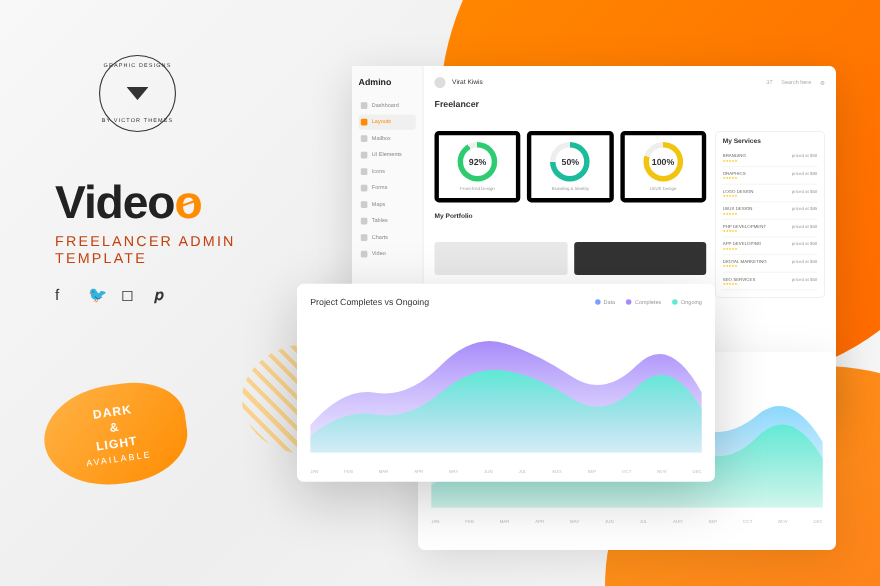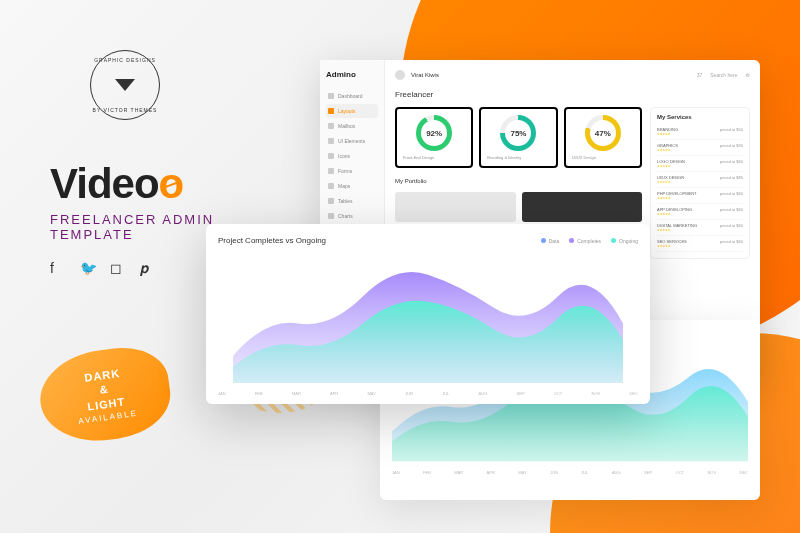--- a/index.html
+++ b/index.html
@@ -10,60 +10,60 @@
 .stripes{position:absolute;bottom:120px;left:220px;width:120px;height:100px;background:repeating-linear-gradient(45deg,#ffc966,#ffc966 4px,transparent 4px,transparent 10px);border-radius:50%;opacity:0.7}
 .badge-circle{position:absolute;top:50px;left:90px;width:70px;height:70px;border:1px solid #333;border-radius:50%;display:flex;align-items:center;justify-content:center}
 .badge-text{font-size:5px;color:#333;letter-spacing:1px;position:absolute;width:100%;text-align:center}
 .badge-top{top:6px}
 .badge-bottom{bottom:6px}
 .badge-logo{width:20px;height:12px;background:#333;clip-path:polygon(0 0,100% 0,50% 100%)}
 .left-panel{position:absolute;left:50px;top:160px;z-index:5}
 .brand{font-size:42px;font-weight:600;color:#222;letter-spacing:-1px}
 .brand-o{color:#ff8c00;position:relative;display:inline-block}
 .brand-o::after{content:'';position:absolute;top:50%;left:10%;width:80%;height:2px;background:#ff8c00;transform:rotate(-20deg)}
-.subtitle{font-size:13px;color:#701a75;letter-spacing:2px;margin-top:4px;font-weight:500}
+.subtitle{font-size:13px;color:#c2410c;letter-spacing:2px;margin-top:4px;font-weight:500}
 .socials{margin-top:18px;display:flex;gap:16px}
 .social{width:14px;height:14px;color:#333;font-size:14px}
 .brush{position:absolute;left:40px;top:350px;width:130px;height:90px;background:linear-gradient(135deg,#ffb347,#ff8c00);border-radius:50% 40% 45% 50%;display:flex;flex-direction:column;align-items:center;justify-content:center;transform:rotate(-8deg)}
 .brush-text{color:#fff;font-size:11px;font-weight:700;letter-spacing:1px;line-height:1.3}
 .brush-sub{color:#fff;font-size:8px;letter-spacing:2px;margin-top:2px}
 .dashboard{position:absolute;right:40px;top:60px;width:440px;height:320px;background:#fff;border-radius:6px;box-shadow:0 10px 40px rgba(0,0,0,0.15);display:flex;font-size:6px;color:#666}
 .sidebar{width:65px;background:#fafafa;border-right:1px solid #eee;padding:10px 6px}
 .logo{font-size:8px;font-weight:700;color:#222;margin-bottom:10px}
 .nav-item{display:flex;align-items:center;gap:4px;padding:4px 2px;font-size:5px;color:#888;border-radius:3px;margin-bottom:1px}
 .nav-item.active{background:#f0f0f0;color:#ff8c00}
 .nav-icon{width:6px;height:6px;background:#ccc;border-radius:1px}
 .nav-item.active .nav-icon{background:#ff8c00}
 .main{flex:1;padding:10px;overflow:hidden}
 .header{display:flex;align-items:center;gap:6px;margin-bottom:10px}
 .avatar{width:10px;height:10px;background:#ddd;border-radius:50%}
 .header-name{font-size:6px;color:#333}
 .header-right{margin-left:auto;display:flex;gap:8px;font-size:5px;color:#aaa}
-.section-title{font-size:8px;color:#333;font-weight:400;margin-bottom:8px}
+.section-title{font-size:8px;color:#333;font-weight:700;margin-bottom:20px}
 .cards-row{display:flex;gap:6px;margin-bottom:10px}
-.metric-card{flex:1;background:#fff;border:2px solid #000000;border-radius:4px;padding:6px;}
+.metric-card{flex:1;background:#fff;border:4px solid #000000;border-radius:4px;padding:6px;text-align:center}
 .donut{width:36px;height:36px;border-radius:50%;margin:0 auto 4px;position:relative;display:flex;align-items:center;justify-content:center}
 .donut-val{font-size:8px;font-weight:600;color:#333}
 .donut1{background:conic-gradient(#2ecc71 0 92%,#eee 92% 100%)}
 .donut2{background:conic-gradient(#1abc9c 0 75%,#eee 75% 100%)}
 .donut3{background:conic-gradient(#ff8c00 0 52%,#eee 52% 100%)}
 .donut4{background:conic-gradient(#f1c40f 0 80%,#eee 80% 100%)}
 .donut::before{content:'';position:absolute;inset:5px;background:#fff;border-radius:50%}
 .donut-val{position:relative;z-index:1}
 .metric-label{font-size:4px;color:#999}
 .services-card{width:100px;background:#fff;border:1px solid #f0f0f0;border-radius:4px;padding:6px}
 .services-title{font-size:6px;font-weight:600;color:#333;margin-bottom:4px}
 .service-row{display:flex;justify-content:space-between;padding:3px 0;border-bottom:1px solid #f5f5f5;font-size:4px}
 .service-name{color:#666}
 .service-price{color:#999}
 .stars{color:#ffc107;font-size:3px}
 .portfolio-row{display:flex;gap:6px;margin-top:6px}
 .portfolio-card{flex:1}
 .portfolio-img{width:100%;height:30px;background:#e8e8e8;border-radius:3px}
-.chart-panel{position:absolute;right:150px;top:224px;width:444px;height:180px;background:#fff;border-radius:6px;box-shadow:0 15px 50px rgba(0,0,0,0.2);padding:12px;z-index:10}
+.chart-panel{position:absolute;right:150px;top:258px;width:380px;height:180px;background:#fff;border-radius:6px;box-shadow:0 15px 50px rgba(0,0,0,0.2);padding:12px;z-index:10}
 .chart-title{font-size:8px;color:#333;margin-bottom:8px;display:flex;justify-content:space-between}
 .chart-legend{display:flex;gap:10px;font-size:5px;color:#999}
 .legend-item{display:flex;align-items:center;gap:3px}
 .legend-dot{width:5px;height:5px;border-radius:50%}
 .chart-svg{width:100%;height:130px}
 .chart-back{position:absolute;right:40px;top:320px;width:380px;height:180px;background:#fff;border-radius:6px;box-shadow:0 10px 40px rgba(0,0,0,0.1);padding:12px;z-index:8}
 .axis-labels{display:flex;justify-content:space-between;font-size:4px;color:#bbb;margin-top:4px}
 </style>
 </head>
 <body>
@@ -161,27 +161,27 @@
       <div style="flex:1">
         <div class="cards-row" id="metrics">
             <div class="metric-card">
               <div class="donut donut1">
                 <span class="donut-val">92%</span>
               </div>
               <div class="metric-label">Front-End Design</div>
             </div>
             <div class="metric-card">
               <div class="donut donut2">
-                <span class="donut-val">75%</span>
+                <span class="donut-val">50%</span>
               </div>
               <div class="metric-label">Branding &amp; Identity</div>
             </div>
             <div class="metric-card">
               <div class="donut donut4">
-                <span class="donut-val">47%</span>
+                <span class="donut-val">100%</span>
               </div>
               <div class="metric-label">UI/UX Design</div>
             </div>
           </div>
         <div class="section-title" style="font-size:6px">My Portfolio</div>
         <div class="portfolio-row">
           <div class="portfolio-card">
               <div class="portfolio-img"></div>
             </div>
           <div class="portfolio-card">

